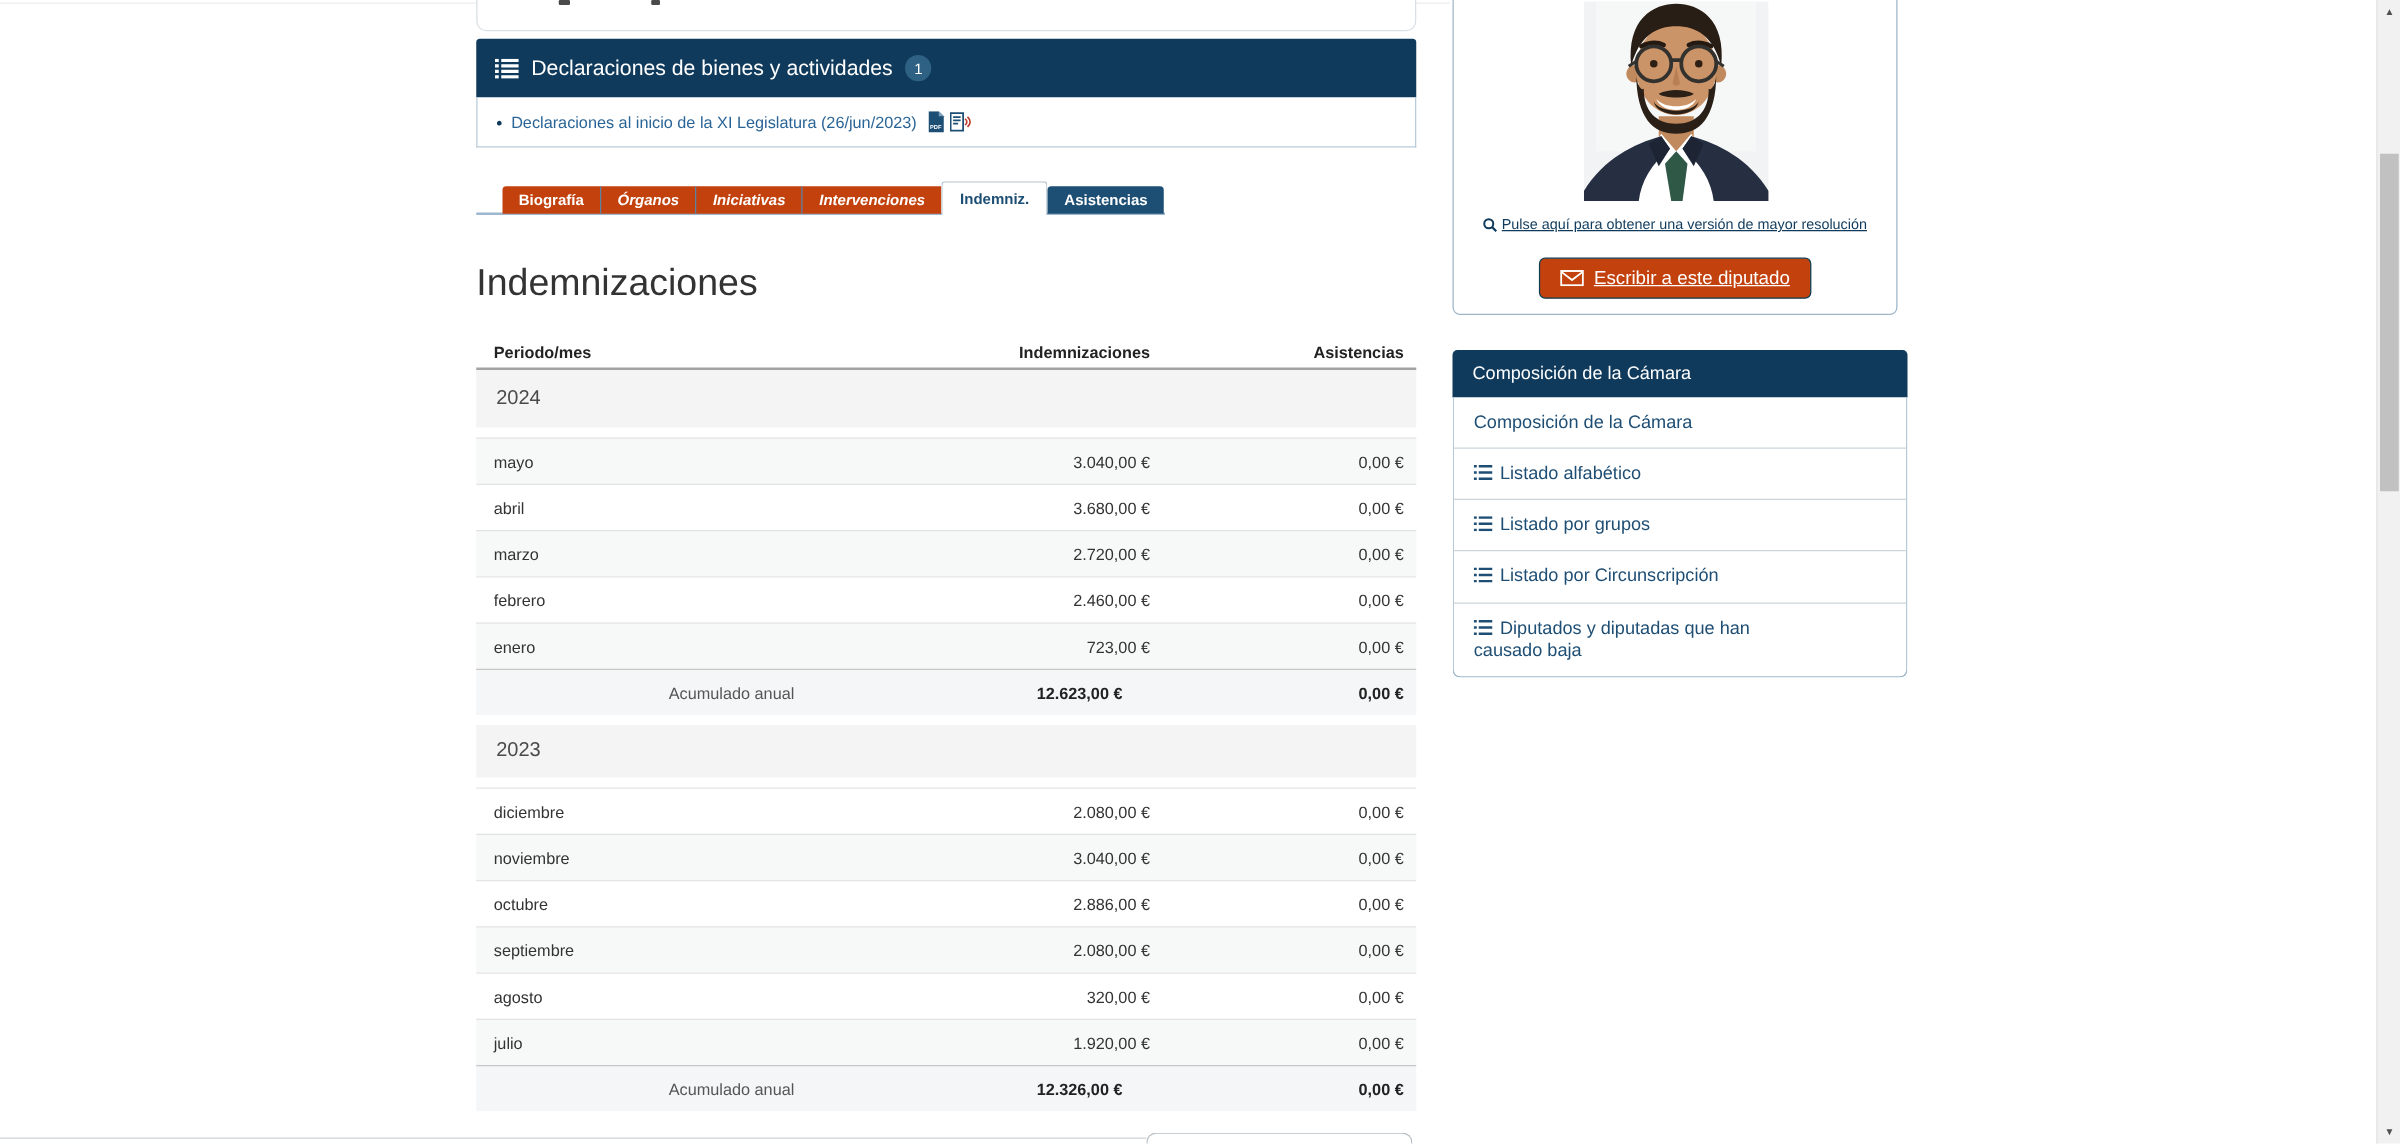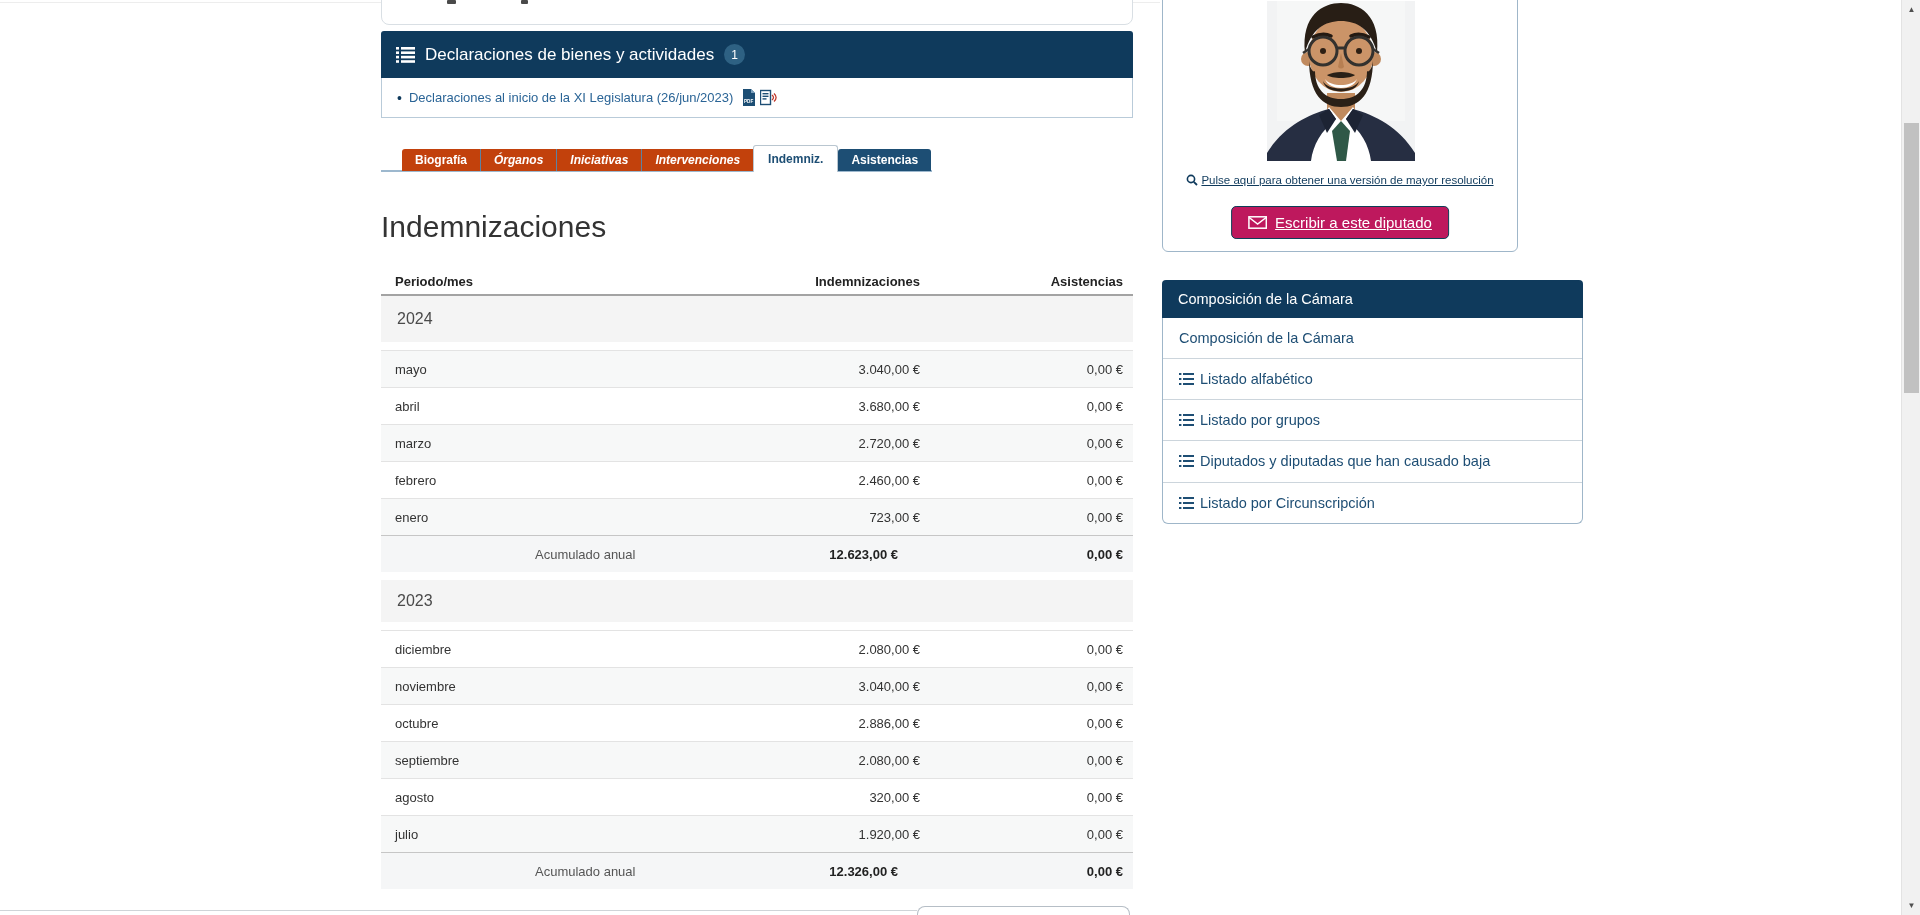--- a/index.html
+++ b/index.html
@@ -58,28 +58,28 @@
   .bottom-partial-box { position:absolute; left:917px; top:906px; width:213px; height:10px;
     border:1px solid #b6bec6; border-bottom:none; border-radius:8px 8px 0 0; background:#fff; }
 
   
   .profile-card { position:absolute; left:1162px; top:-10px; width:356px; height:262px;
     border:1px solid #9fb6c9; border-radius:6px; background:#fff; }
   .photo { position:absolute; left:104px; top:10px; width:148px; height:160px; overflow:hidden; }
   .photo-link { position:absolute; top:183px; left:0; right:0; text-align:center; font-size:11.5px;
     color:#0f3a5c; cursor:pointer; display:flex; justify-content:center; align-items:center; gap:3px; }
   .photo-link span { text-decoration:underline; }
-  .write-btn { position:absolute; top:215px; left:50%; transform:translateX(-50%); background:#be185d;
+  .write-btn { position:absolute; top:215px; left:50%; transform:translateX(-50%); background:#c2410c;
     border:1px solid #0d3f57; color:#fff; border-radius:5px; height:33px; padding:0 16px; font-size:15px;
     display:flex; align-items:center; gap:8px; cursor:pointer; white-space:nowrap;
     font-family:"Liberation Sans", sans-serif; }
   .write-btn span { text-decoration:underline; }
 
   
-  .comp-panel { position:absolute; left:1162px; top:280px; width:421px; }
+  .comp-panel { position:absolute; left:1162px; top:280px; width:364px; }
   .comp-header { background:#0f3a5c; color:#fff; height:38px; display:flex; align-items:center;
     padding:0 16px; font-size:14.5px; border-radius:4px 4px 0 0; }
   .comp-list { border:1px solid #9fb6c9; border-top:none; border-radius:0 0 6px 6px; background:#fff; overflow:hidden; }
   .comp-item { padding:11px 16px; font-size:14.5px; color:#1e4e74; line-height:1.25; cursor:pointer; max-width:100%; }
   .comp-item + .comp-item { border-top:1px solid #ccd5dc; }
   .comp-item .li-icon { display:inline-block; vertical-align:-1px; margin-right:6px; }
   .comp-item .wrap-narrow { display:inline; }
   .comp-item.narrow { padding-right:70px; }
 
   
@@ -306,40 +306,40 @@
       <div class="comp-item"><svg class="li-icon" width="15" height="12" viewBox="0 0 15 12">
           <g fill="#1e4e74">
             <rect x="0" y="0" width="2.4" height="2"></rect>
             <rect x="4" y="0" width="11" height="2"></rect>
             <rect x="0" y="5" width="2.4" height="2"></rect>
             <rect x="4" y="5" width="11" height="2"></rect>
             <rect x="0" y="10" width="2.4" height="2"></rect>
             <rect x="4" y="10" width="11" height="2"></rect>
           </g>
         </svg><span class="wrap-narrow">Listado por grupos</span></div>
+      <div class="comp-item"><svg class="li-icon" width="15" height="12" viewBox="0 0 15 12">
+          <g fill="#1e4e74">
+            <rect x="0" y="0" width="2.4" height="2"></rect>
+            <rect x="4" y="0" width="11" height="2"></rect>
+            <rect x="0" y="5" width="2.4" height="2"></rect>
+            <rect x="4" y="5" width="11" height="2"></rect>
+            <rect x="0" y="10" width="2.4" height="2"></rect>
+            <rect x="4" y="10" width="11" height="2"></rect>
+          </g>
+        </svg><span class="wrap-narrow">Listado por Circunscripción</span></div>
       <div class="comp-item narrow"><svg class="li-icon" width="15" height="12" viewBox="0 0 15 12">
           <g fill="#1e4e74">
             <rect x="0" y="0" width="2.4" height="2"></rect>
             <rect x="4" y="0" width="11" height="2"></rect>
             <rect x="0" y="5" width="2.4" height="2"></rect>
             <rect x="4" y="5" width="11" height="2"></rect>
             <rect x="0" y="10" width="2.4" height="2"></rect>
             <rect x="4" y="10" width="11" height="2"></rect>
           </g>
         </svg><span class="wrap-narrow">Diputados y diputadas que han causado baja</span></div>
-      <div class="comp-item"><svg class="li-icon" width="15" height="12" viewBox="0 0 15 12">
-          <g fill="#1e4e74">
-            <rect x="0" y="0" width="2.4" height="2"></rect>
-            <rect x="4" y="0" width="11" height="2"></rect>
-            <rect x="0" y="5" width="2.4" height="2"></rect>
-            <rect x="4" y="5" width="11" height="2"></rect>
-            <rect x="0" y="10" width="2.4" height="2"></rect>
-            <rect x="4" y="10" width="11" height="2"></rect>
-          </g>
-        </svg><span class="wrap-narrow">Listado por Circunscripción</span></div>
     </div>
 </div>
 
 <div class="scrollbar">
   <div class="scroll-arrow up">▲</div>
   <div class="scroll-thumb"></div>
   <div class="scroll-arrow down">▼</div>
 </div>
 
 </body></html>

